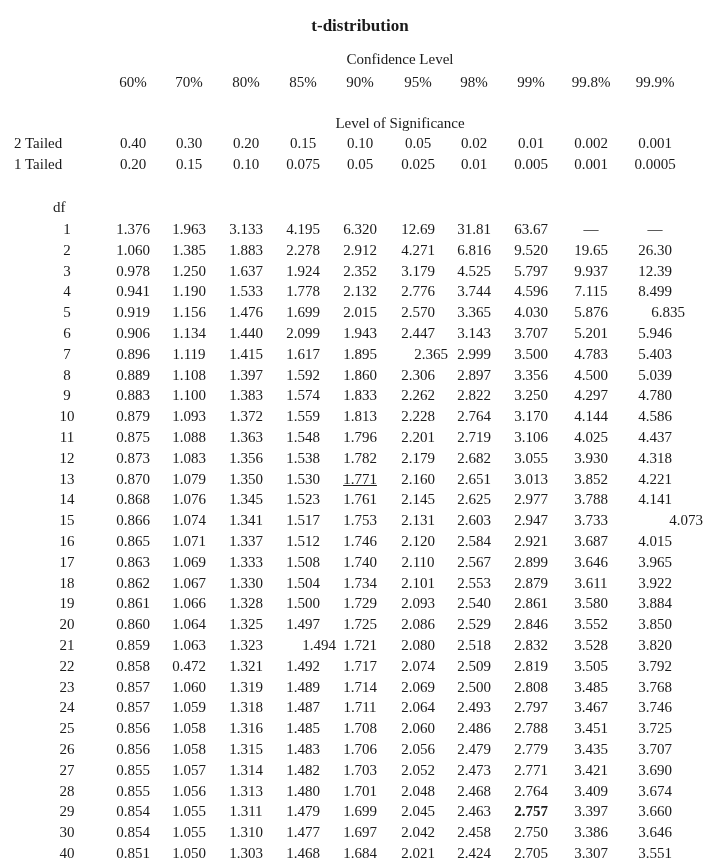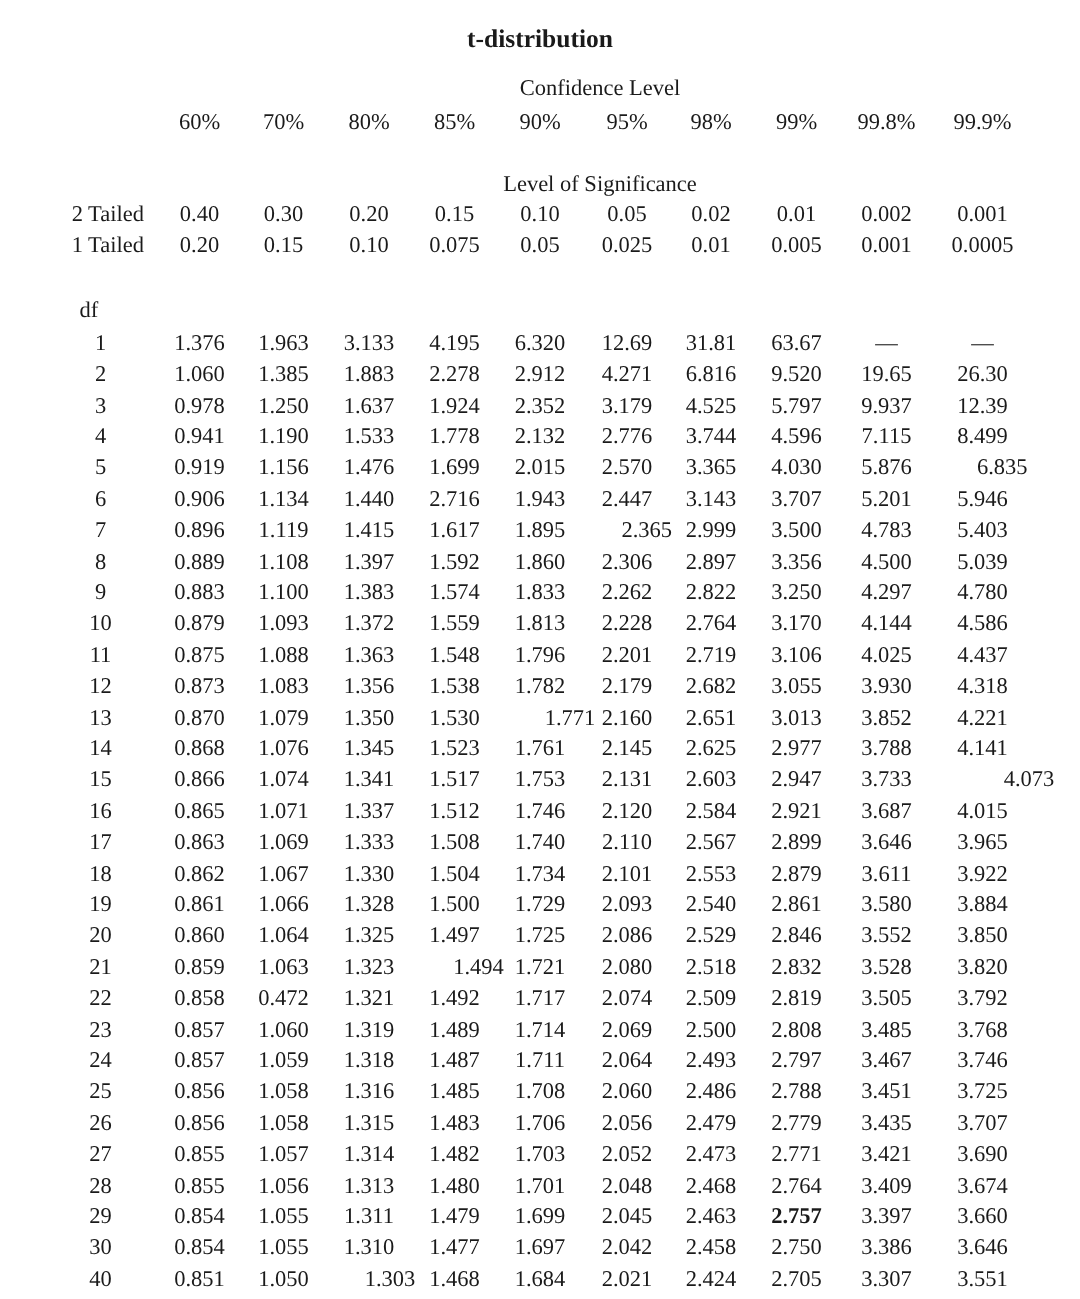--- a/index.html
+++ b/index.html
@@ -1,21 +1,21 @@
 <!DOCTYPE html>
 <html><head>
 <meta charset="utf-8">
 <style>
   html, body { margin:0; padding:0; background:#ffffff; }
   body { width:720px; height:866px; overflow:hidden; font-family:"DejaVu Serif","Liberation Serif",serif; color:#1a1a1a; position:relative; }
   .title { position:absolute; top:16px; left:0; width:720px; text-align:center; font-weight:bold; font-size:17px; font-family:"Liberation Serif",serif; }
   .sub { position:absolute; left:0; width:800px; text-align:center; font-size:15px; font-family:"Liberation Serif",serif; }
   .row { position:absolute; left:0; width:720px; height:21px; font-family:"Liberation Serif",serif; font-size:15px; }
   .cell { position:absolute; top:0; text-align:center; width:60px; margin-left:-30px; white-space:nowrap; }
-  .lab { position:absolute; top:0; left:14px; width:82px; text-align:right; white-space:nowrap; }
+  .lab { position:absolute; top:0; left:14px; width:82px; white-space:nowrap; }
   .df { position:absolute; top:0; left:52px; width:30px; text-align:center; }
 </style>
 </head>
 <body>
 
 <div class="title">t-distribution</div>
 <div class="sub" style="top:51px;">Confidence Level</div>
 <div class="row" id="conf-row" style="top:74px;">
     <span class="cell" style="left: 133px;">60%</span>
     <span class="cell" style="left: 189px;">70%</span>
@@ -122,21 +122,21 @@
       <span class="cell" style="left: 474px;">3.365</span>
       <span class="cell" style="left: 531px;">4.030</span>
       <span class="cell" style="left: 591px;">5.876</span>
       <span class="cell" style="left: 655px; text-align: right;">6.835</span>
     </div>
     <div class="row" style="top: 325px;">
       <span class="df">6</span>
       <span class="cell" style="left: 133px;">0.906</span>
       <span class="cell" style="left: 189px;">1.134</span>
       <span class="cell" style="left: 246px;">1.440</span>
-      <span class="cell" style="left: 303px;">2.716</span>
+      <span class="cell" style="left: 303px;">2.099</span>
       <span class="cell" style="left: 360px;">1.943</span>
       <span class="cell" style="left: 418px;">2.447</span>
       <span class="cell" style="left: 474px;">3.143</span>
       <span class="cell" style="left: 531px;">3.707</span>
       <span class="cell" style="left: 591px;">5.201</span>
       <span class="cell" style="left: 655px;">5.946</span>
     </div>
     <div class="row" style="top: 345.8px;">
       <span class="df">7</span>
       <span class="cell" style="left: 133px;">0.896</span>
@@ -214,21 +214,21 @@
       <span class="cell" style="left: 531px;">3.055</span>
       <span class="cell" style="left: 591px;">3.930</span>
       <span class="cell" style="left: 655px;">4.318</span>
     </div>
     <div class="row" style="top: 470.6px;">
       <span class="df">13</span>
       <span class="cell" style="left: 133px;">0.870</span>
       <span class="cell" style="left: 189px;">1.079</span>
       <span class="cell" style="left: 246px;">1.350</span>
       <span class="cell" style="left: 303px;">1.530</span>
-      <span class="cell" style="left: 380px;">1.771</span>
+      <span class="cell" style="left: 360px; text-decoration: underline;">1.771</span>
       <span class="cell" style="left: 418px;">2.160</span>
       <span class="cell" style="left: 474px;">2.651</span>
       <span class="cell" style="left: 531px;">3.013</span>
       <span class="cell" style="left: 591px;">3.852</span>
       <span class="cell" style="left: 655px;">4.221</span>
     </div>
     <div class="row" style="top: 491.4px; padding-left: 28px;">
       <span class="df">14</span>
       <span class="cell" style="left: 133px;">0.868</span>
       <span class="cell" style="left: 189px;">1.076</span>
@@ -446,21 +446,21 @@
       <span class="cell" style="left: 418px;">2.042</span>
       <span class="cell" style="left: 474px;">2.458</span>
       <span class="cell" style="left: 531px;">2.750</span>
       <span class="cell" style="left: 591px;">3.386</span>
       <span class="cell" style="left: 655px;">3.646</span>
     </div>
     <div class="row" style="top: 845px;">
       <span class="df">40</span>
       <span class="cell" style="left: 133px;">0.851</span>
       <span class="cell" style="left: 189px;">1.050</span>
-      <span class="cell" style="left: 260px;">1.303</span>
+      <span class="cell" style="left: 246px;">1.303</span>
       <span class="cell" style="left: 303px;">1.468</span>
       <span class="cell" style="left: 360px;">1.684</span>
       <span class="cell" style="left: 418px;">2.021</span>
       <span class="cell" style="left: 474px;">2.424</span>
       <span class="cell" style="left: 531px;">2.705</span>
       <span class="cell" style="left: 591px;">3.307</span>
       <span class="cell" style="left: 655px;">3.551</span>
     </div>
   </div>
 

